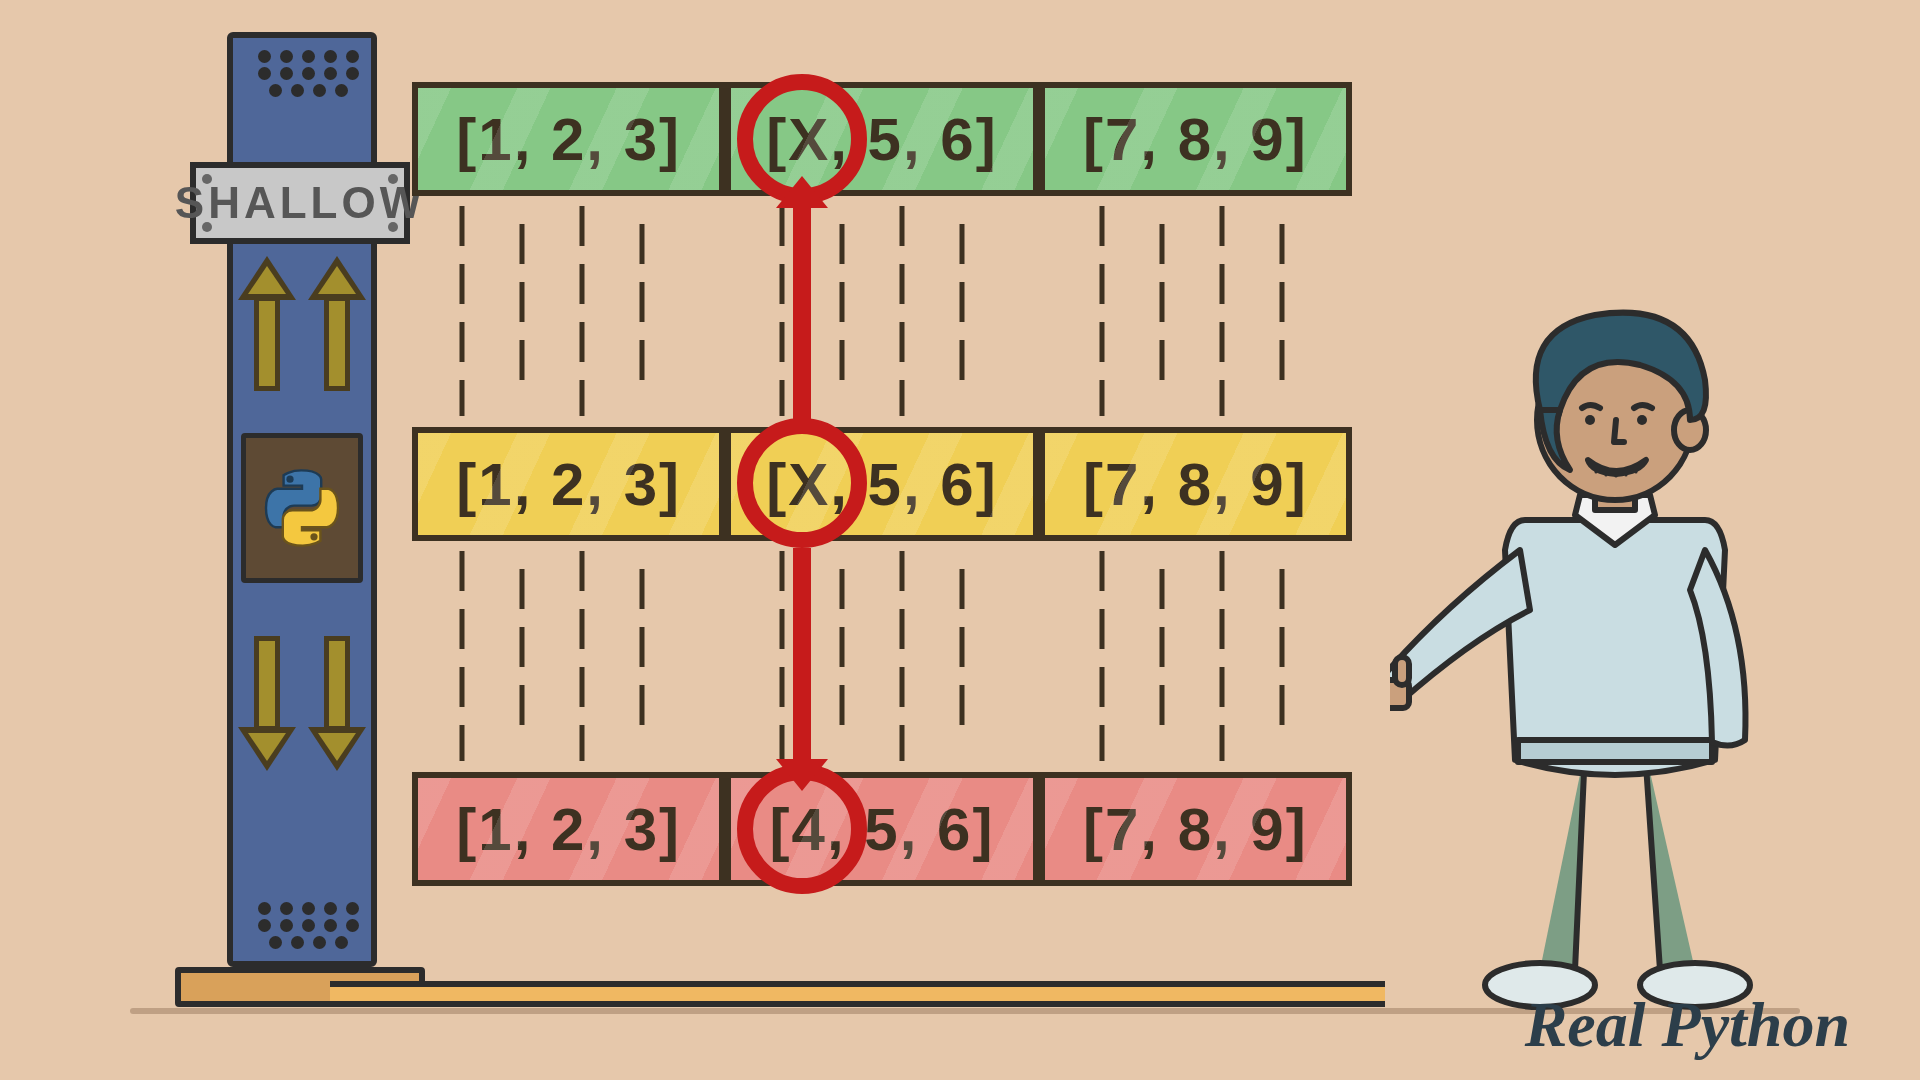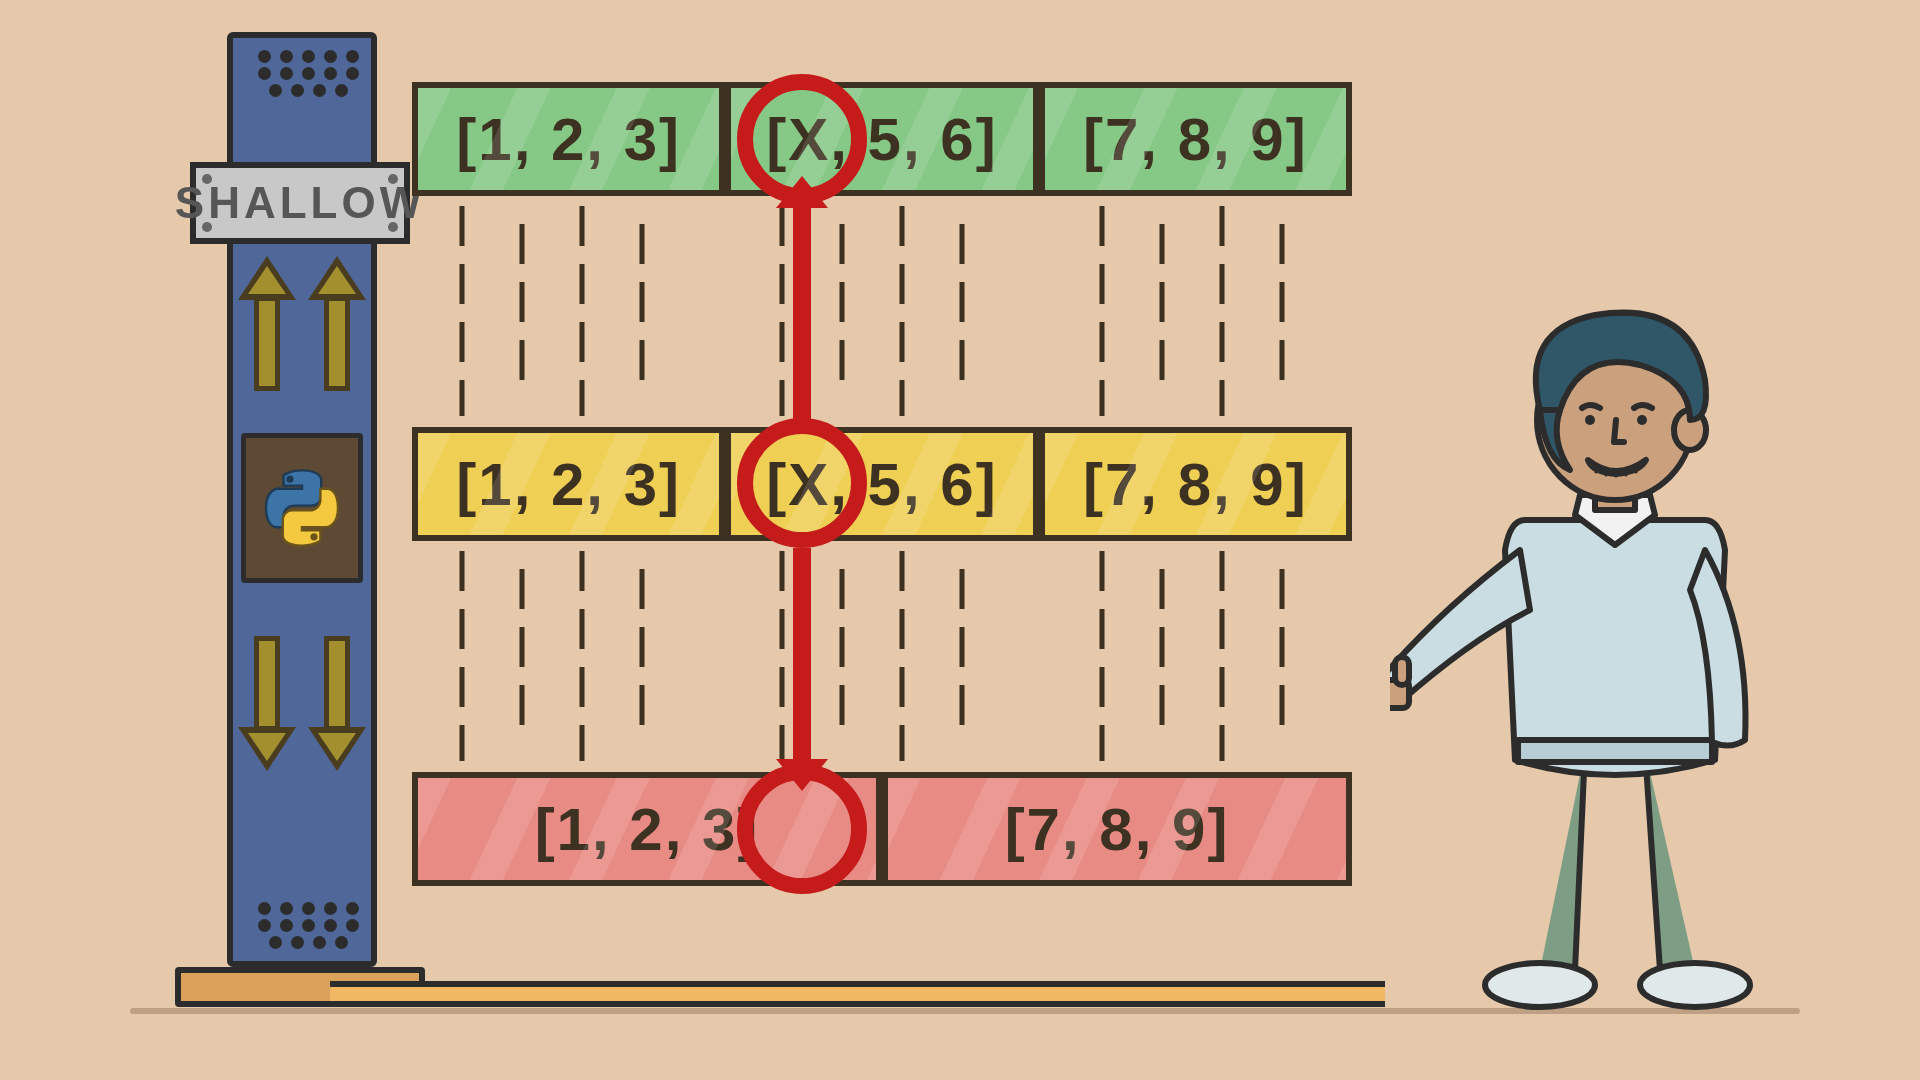--- a/index.html
+++ b/index.html
@@ -351,20 +351,21 @@
       <div class="cell" data-name="shallow-cell-1">[X,  5, 6]</div>
       <div class="cell" data-name="shallow-cell-2">[7, 8, 9]</div>
     </div>
     <div class="row original" data-name="original-row">
       <div class="cell" data-name="original-cell-0">[1, 2, 3]</div>
       <div class="cell" data-name="original-cell-1">[X,  5, 6]</div>
       <div class="cell" data-name="original-cell-2">[7, 8, 9]</div>
     </div>
     <div class="row deep" data-name="deep-row">
       <div class="cell" data-name="deep-cell-0">[1, 2, 3]</div>
+      <div class="cell" data-name="deep-cell-1">[4,  5, 6]</div>
       <div class="cell" data-name="deep-cell-2">[7, 8, 9]</div>
     </div>
 
     <div class="red-circle" style="left:325px; top:-8px;" data-name="highlight-circle-shallow"></div>
     <div class="red-circle" style="left:325px; top:336px;" data-name="highlight-circle-original"></div>
     <div class="red-circle" style="left:325px; top:682px;" data-name="highlight-circle-deep"></div>
 
     <div class="red-arrow" style="left:381px; top:122px; height:215px;" data-name="highlight-arrow-up"></div>
     <div class="red-arrow" style="left:381px; top:466px; height:215px;" data-name="highlight-arrow-down"></div>
   </div>
@@ -413,14 +414,15 @@
         <path d="M198 190 Q226 212 256 190 Q250 202 226 204 Q202 202 198 190 Z" fill="#8a5a3d"></path>
         <line x1="206" y1="196" x2="206" y2="202" stroke-width="3"></line>
         <line x1="216" y1="199" x2="216" y2="205" stroke-width="3"></line>
         <line x1="226" y1="200" x2="226" y2="206" stroke-width="3"></line>
         <line x1="236" y1="199" x2="236" y2="205" stroke-width="3"></line>
         <line x1="246" y1="196" x2="246" y2="202" stroke-width="3"></line>
       </g>
     </svg>
   </div>
 
+  <div class="brand" data-name="brand-logo">Real Python</div>
 
 </div>
 
 </body></html>

